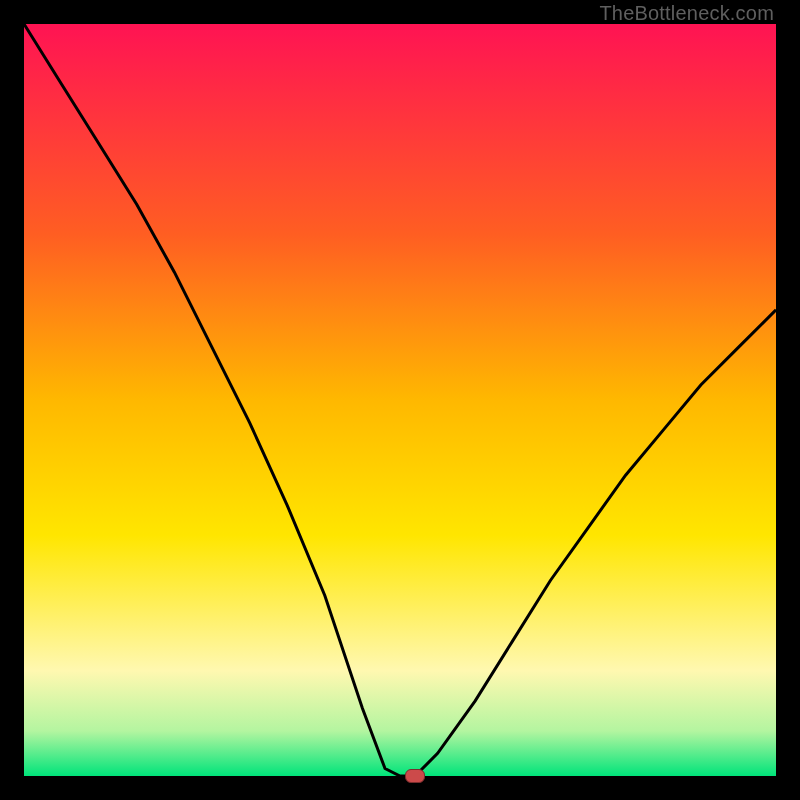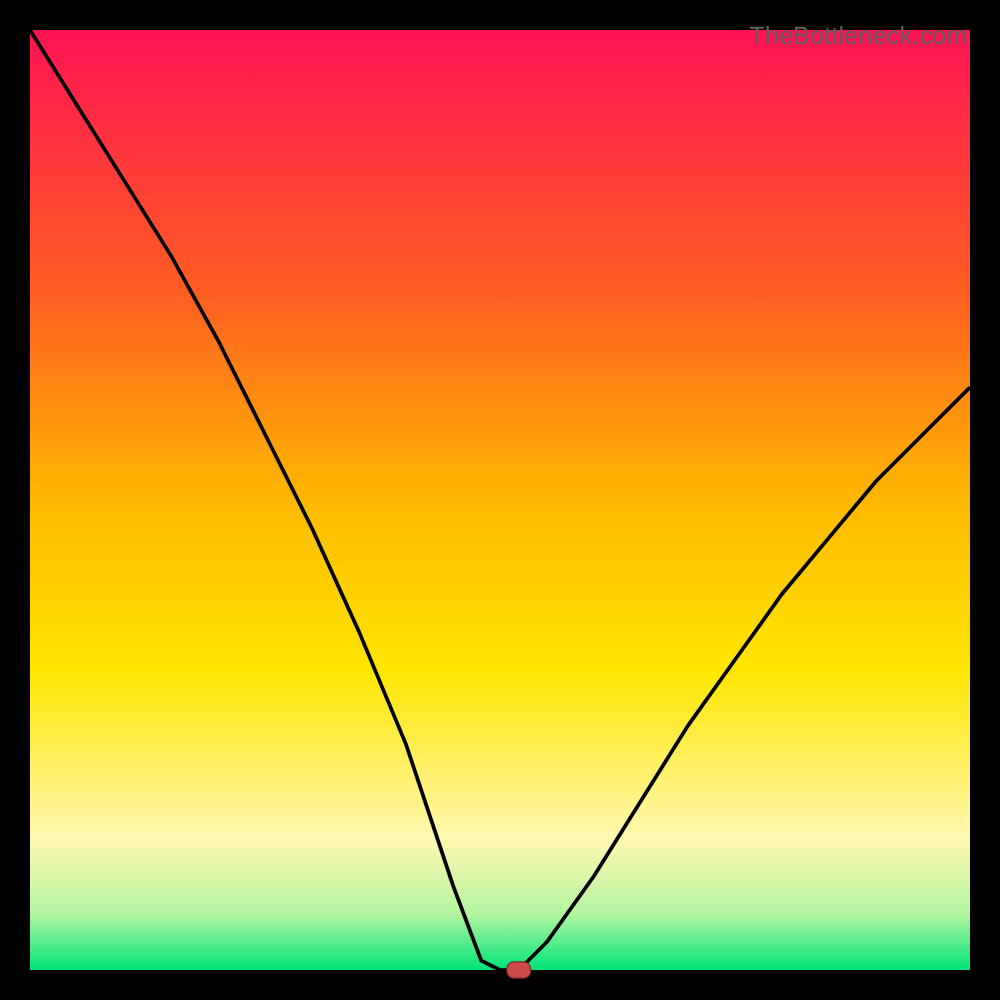--- a/index.html
+++ b/index.html
@@ -27,21 +27,20 @@
     height: 752px;
   }
   .watermark {
     position: absolute;
     top: 2px;
     right: 26px;
     color: #5f5f5f;
     font-size: 20px;
     font-weight: 500;
     letter-spacing: 0.2px;
-    margin-top: 16px;
   }
   .curve {
     position: absolute;
     left: 24px;
     top: 24px;
     width: 752px;
     height: 752px;
     pointer-events: none;
   }
   .marker {

